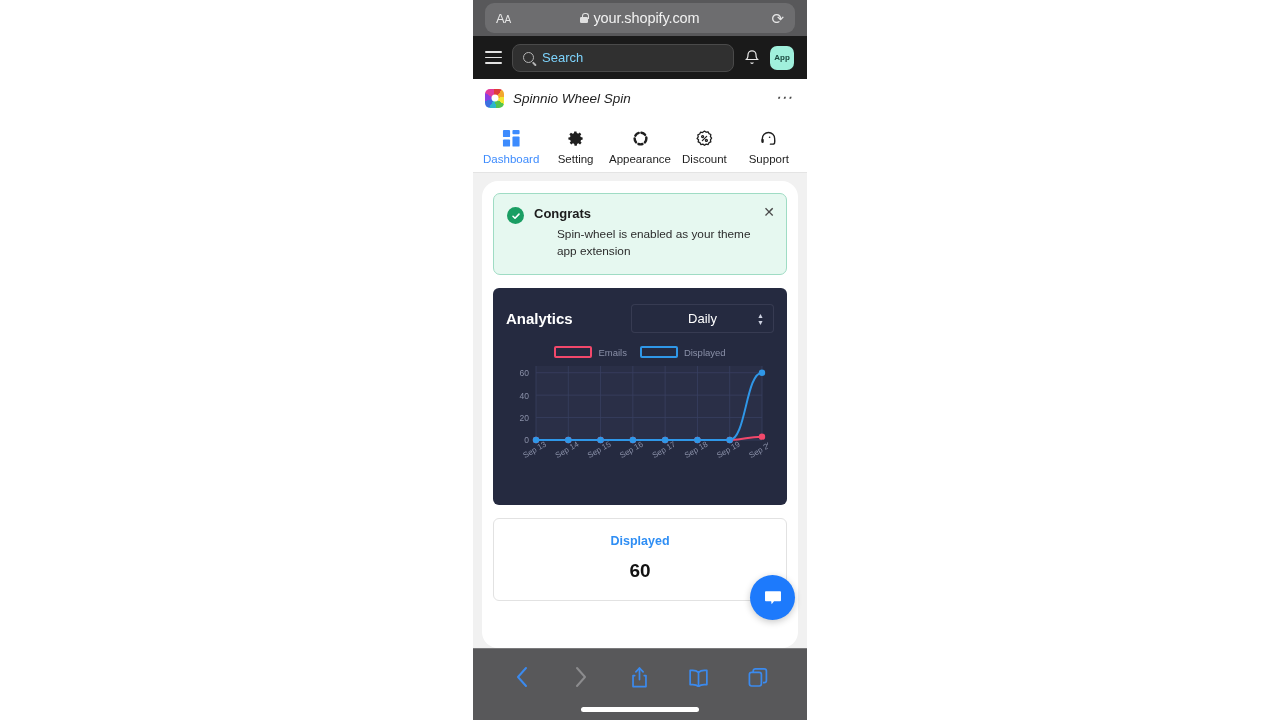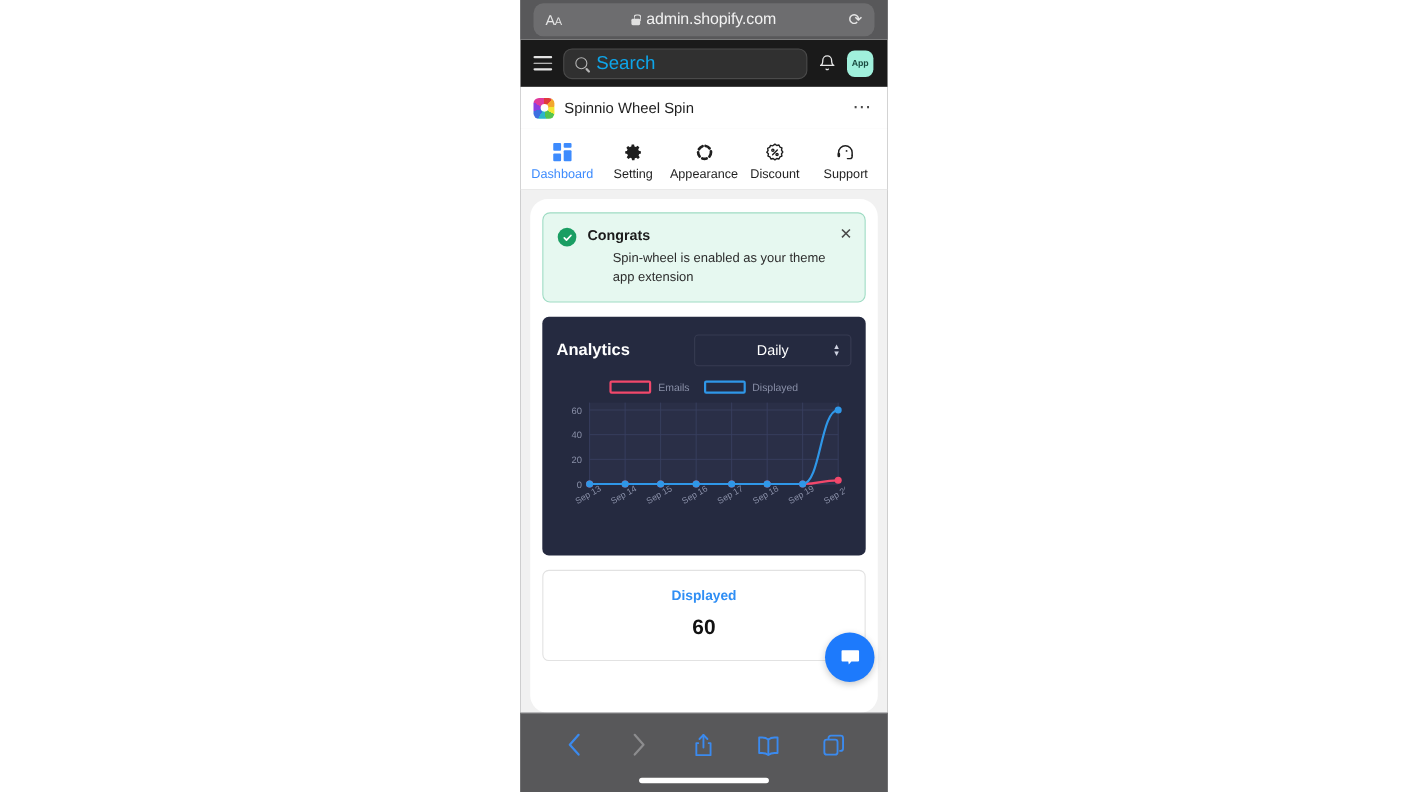--- a/index.html
+++ b/index.html
@@ -181,41 +181,42 @@
   }
   .search-glass::after {
     content: "";
     position: absolute;
     right: -4px; bottom: -2.5px;
     width: 5px; height: 1.5px;
     background: #b5b5b5;
     transform: rotate(45deg);
     border-radius: 1px;
   }
-  .search-ph { color: #0ea5e9; font-size: 17px; }
+  .search-ph { color: #7dd3fc; font-size: 13px; }
   .bell-icon { width: 16px; height: 17px; flex: none; }
   .app-badge {
     width: 24px; height: 24px;
     background: #a0f0dc;
     border-radius: 7px;
     display: flex; align-items: center; justify-content: center;
     color: #1a4a40;
     font-size: 8px;
     font-weight: 600;
     flex: none;
   }
   
   .app-titlebar {
     height: 38px;
     background: #ffffff;
     display: flex;
     align-items: center;
     padding: 0 14px 0 12px;
     gap: 9px;
     flex: none;
+    font-style: italic;
   }
   .app-logo {
     width: 19px; height: 19px;
     border-radius: 5px;
     flex: none;
     background:
       conic-gradient(from 0deg,
         #e03a3a 0deg 40deg,
         #f2a72c 40deg 80deg,
         #f2e733 80deg 120deg,
@@ -446,21 +447,21 @@
 
 <div class="stage">
   <div class="phone">
 
 
     <div class="urlbar-wrap">
       <div class="urlbar">
         <span class="aa-btn"><span>A</span><span class="small">A</span></span>
         <div class="url-center">
           <span class="lock-icon"></span>
-          <span class="url-text">admin.shopify.com</span>
+          <span class="url-text">your.shopify.com</span>
         </div>
         <span class="reload-icon">⟳</span>
       </div>
     </div>
 
     <div class="viewport">
 
       <div class="shop-topbar">
         <span class="hamburger">
             <i></i>

